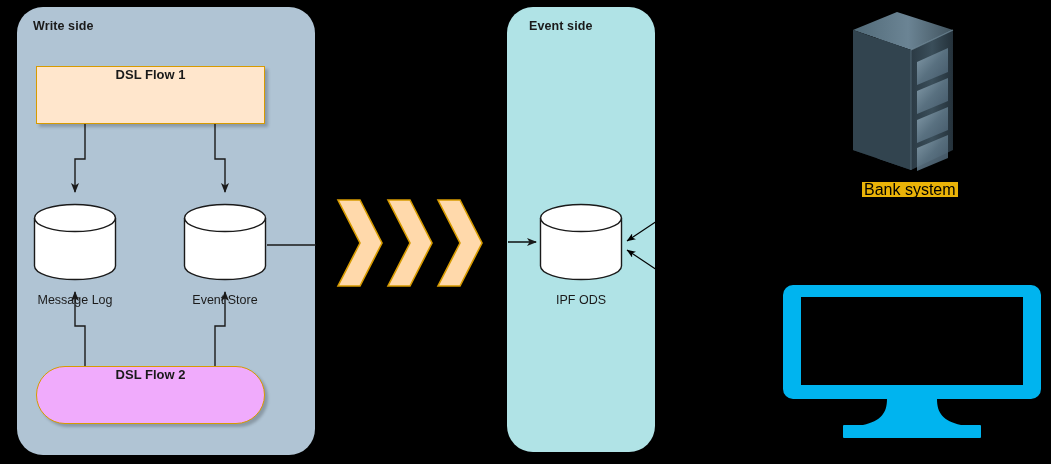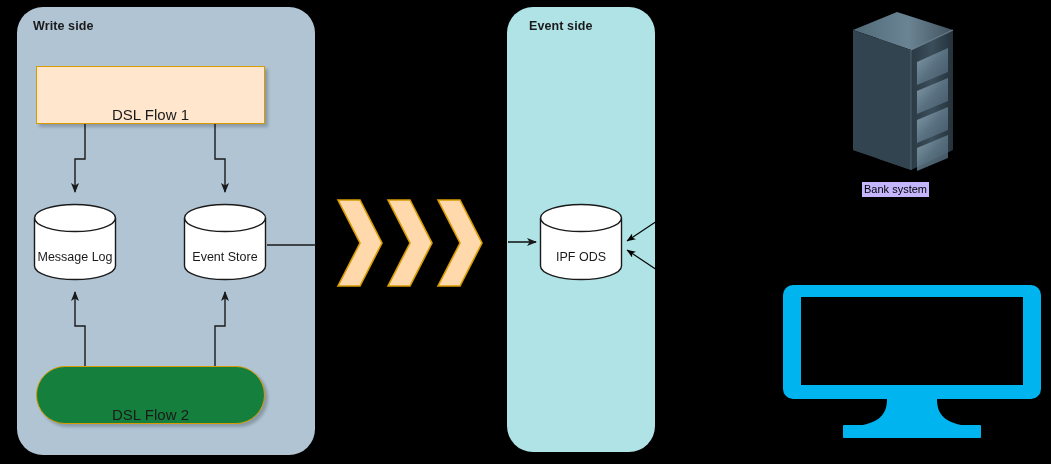--- a/index.html
+++ b/index.html
@@ -26,47 +26,49 @@
     font-weight: bold;
     color: #1a1a1a;
     letter-spacing: 0.1px;
     white-space: nowrap;
   }
   .proc-box {
     position: absolute;
     box-sizing: border-box;
     border: 1.6px solid #d79b00;
     display: flex;
-    align-items: flex-end;
+    align-items: flex-start;
     justify-content: center;
-    font-size: 15px;
+    font-size: 13px;
     color: #1a1a1a;
     box-shadow: 3px 3px 3px rgba(0,0,0,0.22);
+    font-weight: bold;
   }
   .cyl {
     position: absolute;
   }
   .cyl svg { display: block; overflow: visible; }
   .cyl-label {
     position: absolute;
     width: 100%;
     text-align: center;
     font-size: 12.5px;
     color: #1a1a1a;
     white-space: nowrap;
     left: 0;
+    margin-top: 43px;
   }
   .conn { position: absolute; left: 0; top: 0; width: 1051px; height: 464px; pointer-events: none; }
   .chevrons { position: absolute; }
   .rack { position: absolute; }
   .rack-label {
     position: absolute;
-    background: #c4b5fd;
+    background: #eab308;
     color: #000000;
-    font-size: 11px;
+    font-size: 16px;
     padding: 0px 2px;
     white-space: nowrap;
     line-height: 15px;
   }
   .monitor { position: absolute; }
 </style>
 </head>
 <body>
 
 <div id="canvas" style="background: rgb(0, 0, 0);">
@@ -116,21 +118,21 @@
     </g>
 
     <g>
       <path d="M 657 270 L 627 250" fill="none" stroke="#000000" stroke-width="1.2" marker-end="url(#ah-sm)"></path>
     </g>
   </svg>
 
   <div class="proc-box" id="box-dsl1" style="left: 36px; top: 66px; width: 229px; height: 58px; background: rgb(255, 230, 204); border-color: rgb(215, 155, 0);">
     <span>DSL Flow 1</span>
   </div>
-  <div class="proc-box" id="box-dsl2" style="left: 36px; top: 366px; width: 229px; height: 58px; background: #15803d; border-color: rgb(215, 155, 0); border-radius: 29px;">
+  <div class="proc-box" id="box-dsl2" style="left: 36px; top: 366px; width: 229px; height: 58px; background: #f0abfc; border-color: rgb(215, 155, 0); border-radius: 29px;">
     <span>DSL Flow 2</span>
   </div>
 
   <div class="cyl" id="cyl-message-log" style="left: 33px; top: 203px; width: 84px; height: 78px;">
     <svg width="84" height="78" viewBox="0 0 84 78" xmlns="http://www.w3.org/2000/svg">
       <path d="M1.5 15 a40.5 13.5 0 0 1 81 0 v48 a40.5 13.5 0 0 1 -81 0 z" fill="#ffffff" stroke="#1a1a1a" stroke-width="1.4"></path>
       <path d="M1.5 15 a40.5 13.5 0 0 0 81 0" fill="none" stroke="#1a1a1a" stroke-width="1.4"></path>
     </svg>
     <div class="cyl-label" style="top:47px">Message Log</div>
   </div>

